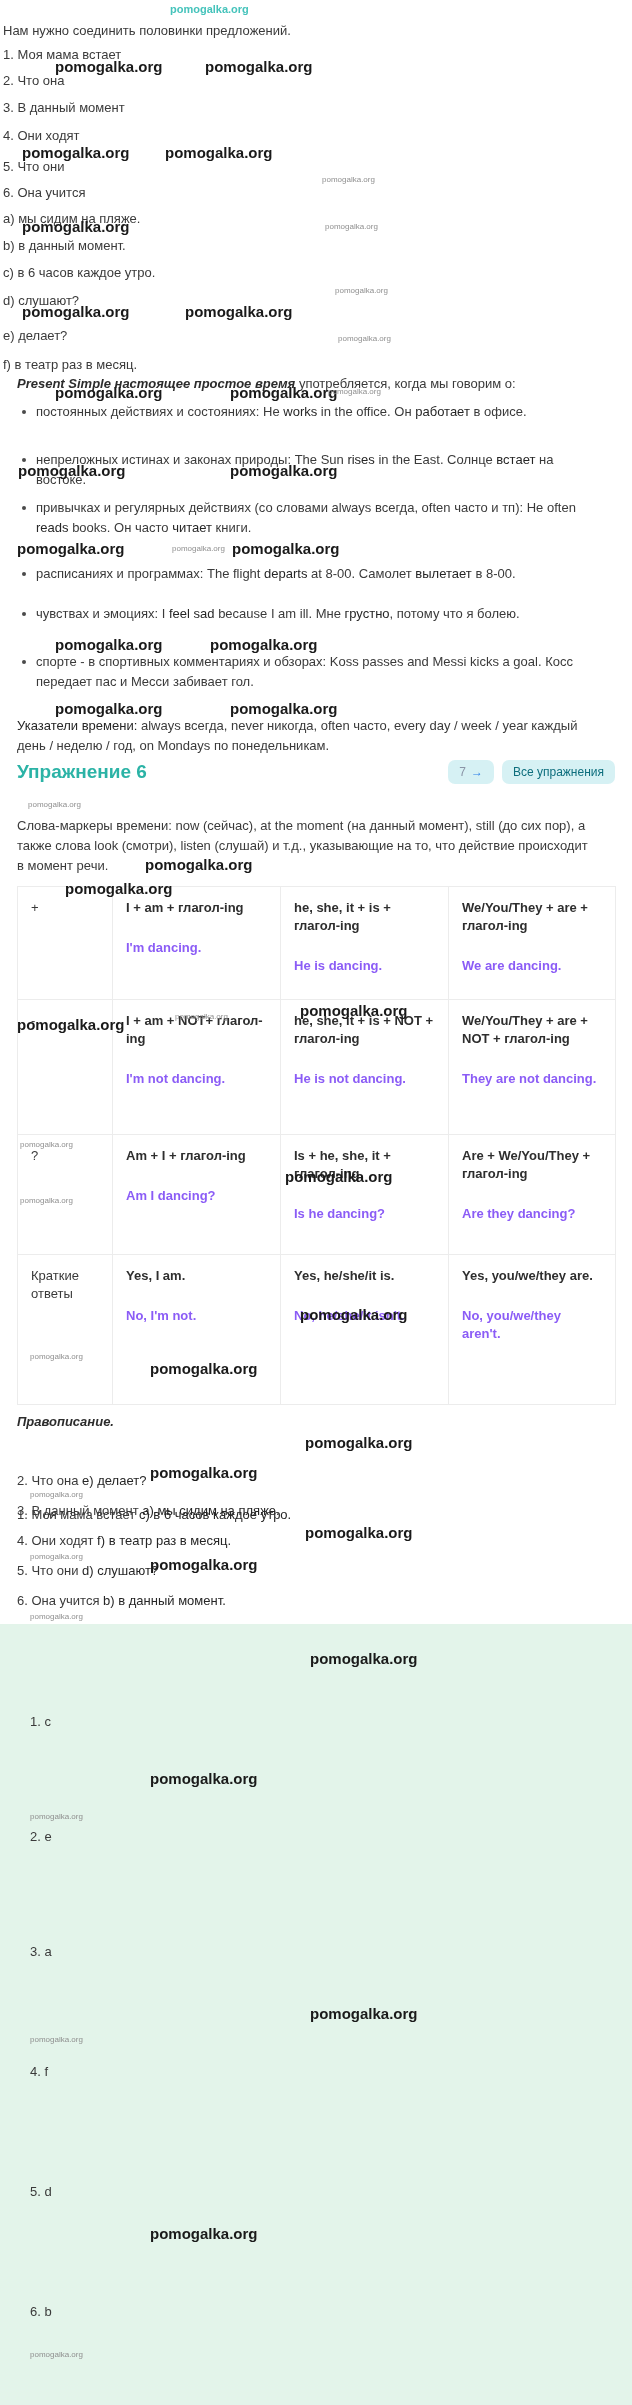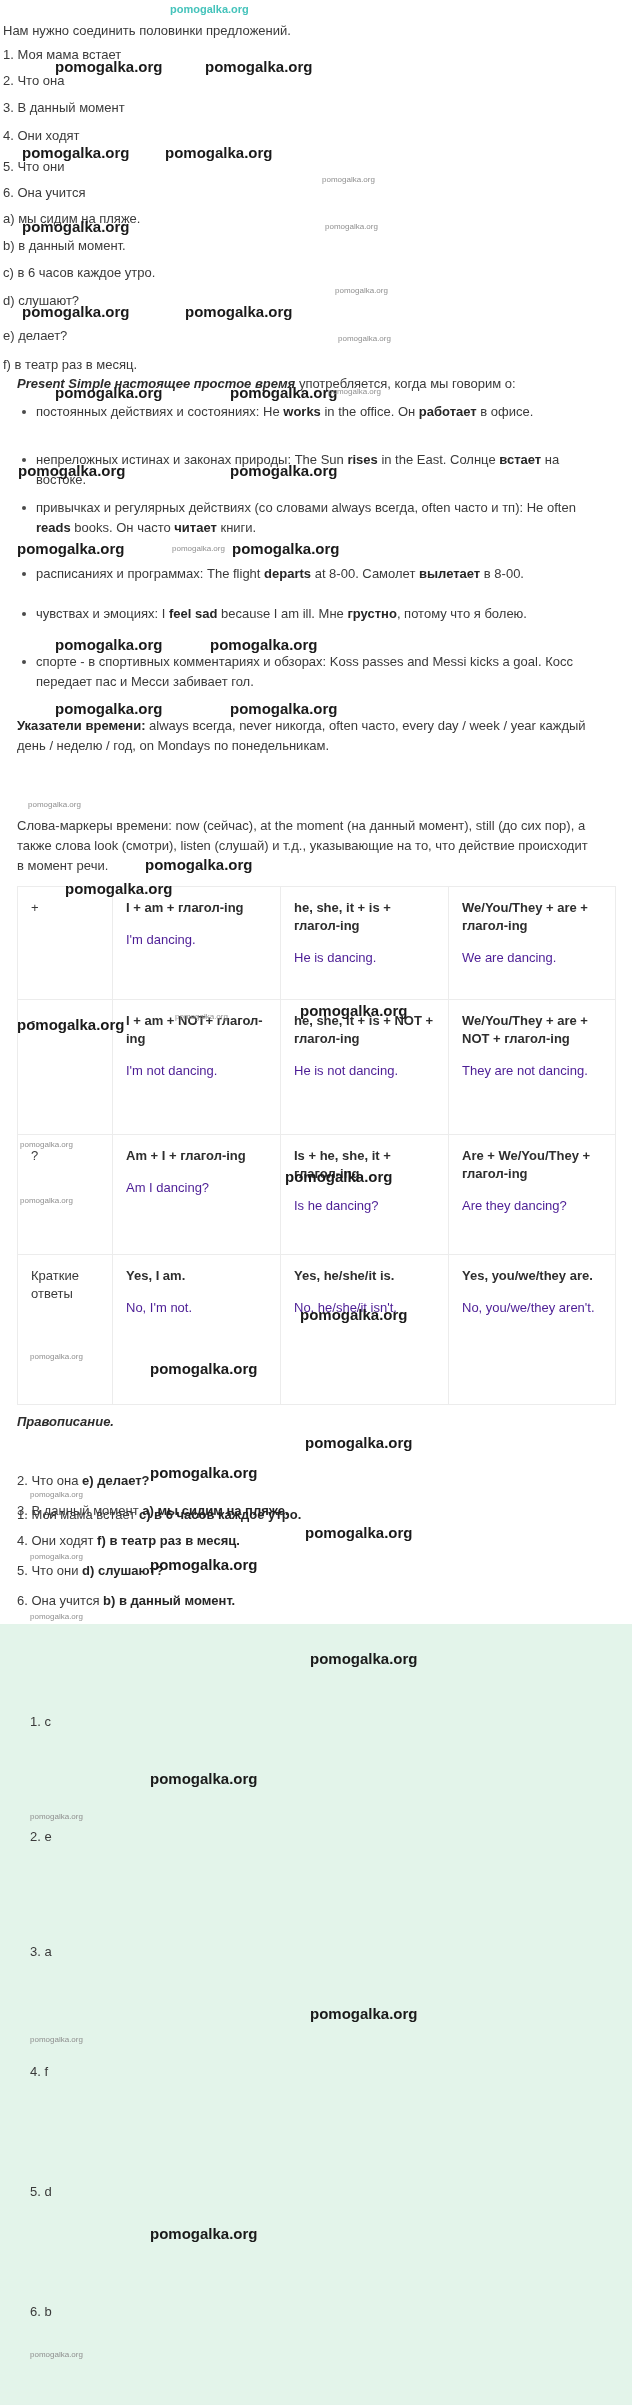--- a/index.html
+++ b/index.html
@@ -7,35 +7,35 @@
   body { font-family:"Liberation Sans","DejaVu Sans",sans-serif; }
   .page { position:relative; width:632px; height:2405px; background:#ffffff; overflow:hidden; }
   .layer { position:absolute; inset:0; }
 
   .line { position:absolute; left:3px; font-size:13px; line-height:17px; color:#3a3a3a; white-space:nowrap; }
 
   .tpara { position:absolute; left:17px; width:575px; font-size:13px; line-height:20px; color:#3a3a3a; }
   .bullet { position:absolute; left:17px; width:565px; padding-left:19px; font-size:13px; line-height:20px; color:#3a3a3a; }
   .dot { position:absolute; left:5px; top:8px; width:4px; height:4px; border-radius:50%; background:#4a4a4a; }
   .bi { font-weight:700; font-style:italic; color:#2c2c2c; }
-  b { font-weight:700; color:#262626; }
+  b { font-weight:400; color:#262626; }
 
   .header-row { position:absolute; top:760px; left:17px; right:17px; display:flex; align-items:center; }
   .header-row h2 { font-size:19px; font-weight:700; color:#2bb3a6; }
   .pills { margin-left:auto; display:flex; gap:8px; }
   .pill { display:flex; align-items:center; gap:5px; background:#d6f1f4; border-radius:7px; padding:5px 11px; font-size:12px; cursor:pointer; }
   .pill-num { color:#8a94a6; }
   .pill-arrow { color:#2b7fe8; font-weight:700; }
   .pill-all { color:#0d6e7d; font-weight:500; }
 
   table.tense { position:absolute; left:17px; top:886px; width:598px; border-collapse:collapse; table-layout:fixed; }
   table.tense td { border:1px solid #ececec; vertical-align:top; padding:12px 13px; font-size:13px; color:#3a3a3a; line-height:18px; }
   col.c1 { width:95px; } col.c2 { width:168px; } col.c3 { width:168px; } col.c4 { width:167px; }
   .cell-head { font-weight:700; color:#2e2e2e; }
-  .cell-ex { margin-top:14px; color:#4c1d95; }
+  .cell-ex { margin-top:22px; color:#8b5cf6;font-weight:bold; }
   .row-label { color:#3a3a3a; }
 
   .spelling { position:absolute; left:17px; top:1414px; font-size:13px; font-weight:700; font-style:italic; color:#2c2c2c; }
   .ans-line { position:absolute; left:17px; font-size:13px; line-height:17px; color:#3a3a3a; white-space:nowrap; }
 
   .green { position:absolute; left:0; top:1624px; width:632px; height:781px; background:#e3f4ea; }
   .key-item { position:absolute; left:30px; font-size:13px; color:#3a3a3a; }
 
   .wm-layer { position:absolute; inset:0; pointer-events:none; z-index:10; }
   .wm { position:absolute; white-space:nowrap; }
@@ -92,20 +92,32 @@
     <div class="bullet" style="top:652px">
       <span class="dot"></span>
       <span>спорте - в спортивных комментариях и обзорах: Koss passes and Messi kicks a goal. Косс передает пас и Месси забивает гол.</span><b></b><span></span><b></b><span></span>
     </div>
 
     <div class="tpara" style="top:716px">
       <b>Указатели времени:</b><span> always всегда, never никогда, often часто, every day / week / year каждый день / неделю / год, on Mondays по понедельникам.</span>
     </div>
   </section>
 
+  <div class="header-row">
+    <h2>Упражнение 6</h2>
+    <div class="pills">
+      <div class="pill">
+        <span class="pill-num">7</span>
+        <span class="pill-arrow">→</span>
+      </div>
+      <div class="pill">
+        <span class="pill-all">Все упражнения</span>
+      </div>
+    </div>
+  </div>
 
   <section class="layer">
     <div class="tpara" style="top:816px">Слова-маркеры времени: now (сейчас), at the moment (на данный момент), still (до сих пор), а также слова look (смотри), listen (слушай) и т.д., указывающие на то, что действие происходит в момент речи.</div>
   </section>
 
   <table class="tense">
     <colgroup>
         <col class="c1">
         <col class="c2">
         <col class="c3">

